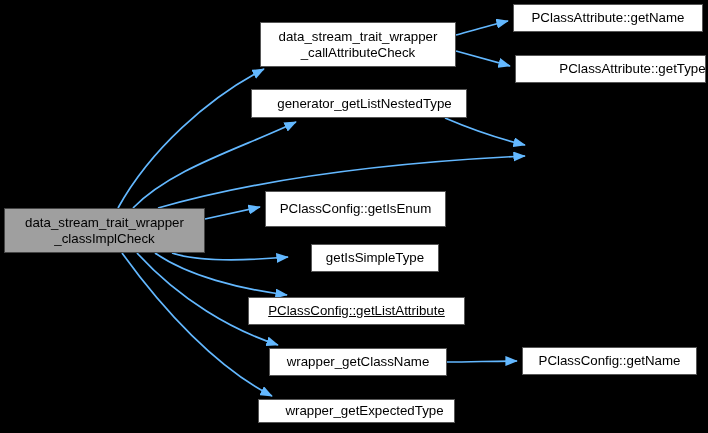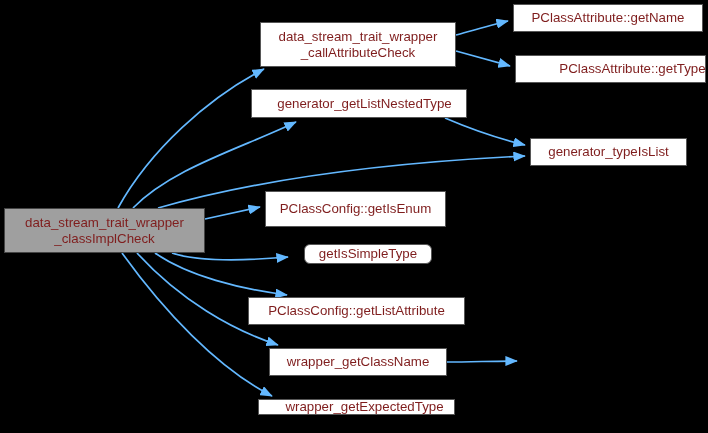--- a/index.html
+++ b/index.html
@@ -20,21 +20,21 @@
     left: 0;
     top: 0;
     width: 708px;
     height: 433px;
   }
   .node {
     position: absolute;
     box-sizing: border-box;
     background: #ffffff;
     border: 1.3px solid #565656;
-    color: #7f1d1d;
+    color: #000000;
     font-size: 13.3px;
     line-height: 16px;
     display: flex;
     align-items: center;
     justify-content: center;
     text-align: center;
     white-space: pre-line;
     cursor: pointer;
   }
   .node.current {
@@ -75,26 +75,26 @@
 
   <div class="node" style="left:260px; top:22px; width:196px; height:45px;">data_stream_trait_wrapper
 _callAttributeCheck</div>
 
   <div class="node" style="left:251px; top:89px; width:216px; height:29px;padding-left:11px;">generator_getListNestedType</div>
 
   <div class="node" style="left:513px; top:4px; width:190px; height:28px;">PClassAttribute::getName</div>
 
   <div class="node" style="left:515px; top:55px; width:191px; height:28px;padding-left:44px;">PClassAttribute::getType</div>
 
-  <div class="node" style="left:530px; top:138px; width:157px; height:28px;">generator_typeIsList</div>
 
   <div class="node" style="left:265px; top:191px; width:181px; height:36px;">PClassConfig::getIsEnum</div>
 
-  <div class="node" style="left:304px; top:244px; width:128px; height:20px;border-radius:6px;">getIsSimpleType</div>
+  <div class="node" style="left:311px; top:244px; width:128px; height:28px;">getIsSimpleType</div>
 
-  <div class="node" style="left:248px; top:297px; width:217px; height:28px;">PClassConfig::getListAttribute</div>
+  <div class="node" style="left:248px; top:297px; width:217px; height:28px;text-decoration:underline;">PClassConfig::getListAttribute</div>
 
   <div class="node" style="left:269px; top:348px; width:178px; height:28px;">wrapper_getClassName</div>
 
+  <div class="node" style="left:522px; top:347px; width:175px; height:28px;">PClassConfig::getName</div>
 
-  <div class="node" style="left:258px; top:399px; width:197px; height:16px;padding-left:16px;">wrapper_getExpectedType</div>
+  <div class="node" style="left:258px; top:399px; width:197px; height:24px;padding-left:16px;">wrapper_getExpectedType</div>
 
 </div>
 
 </body></html>

